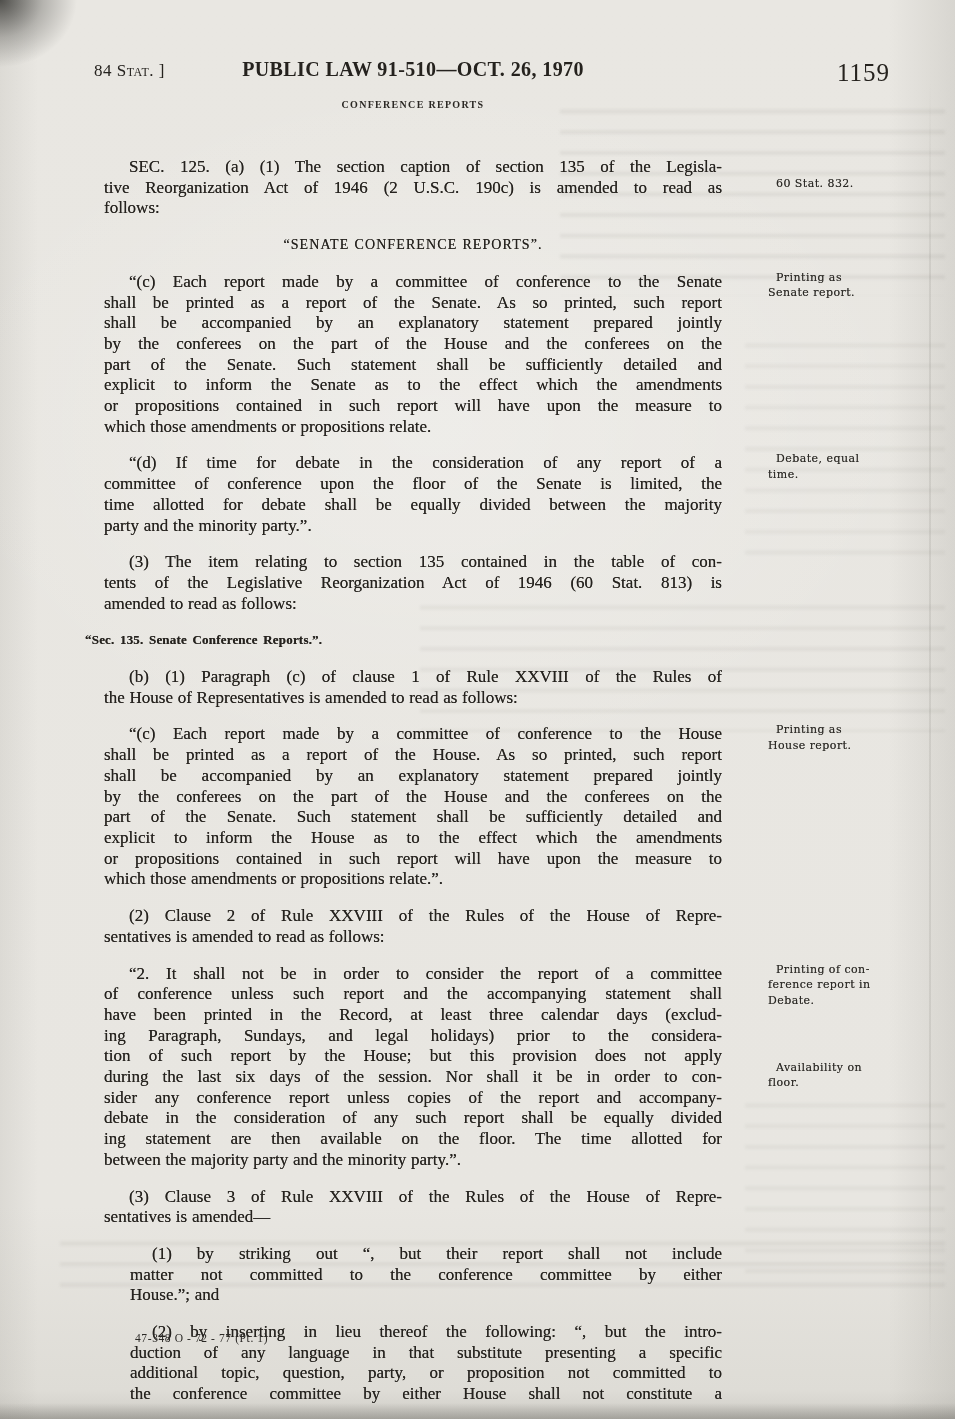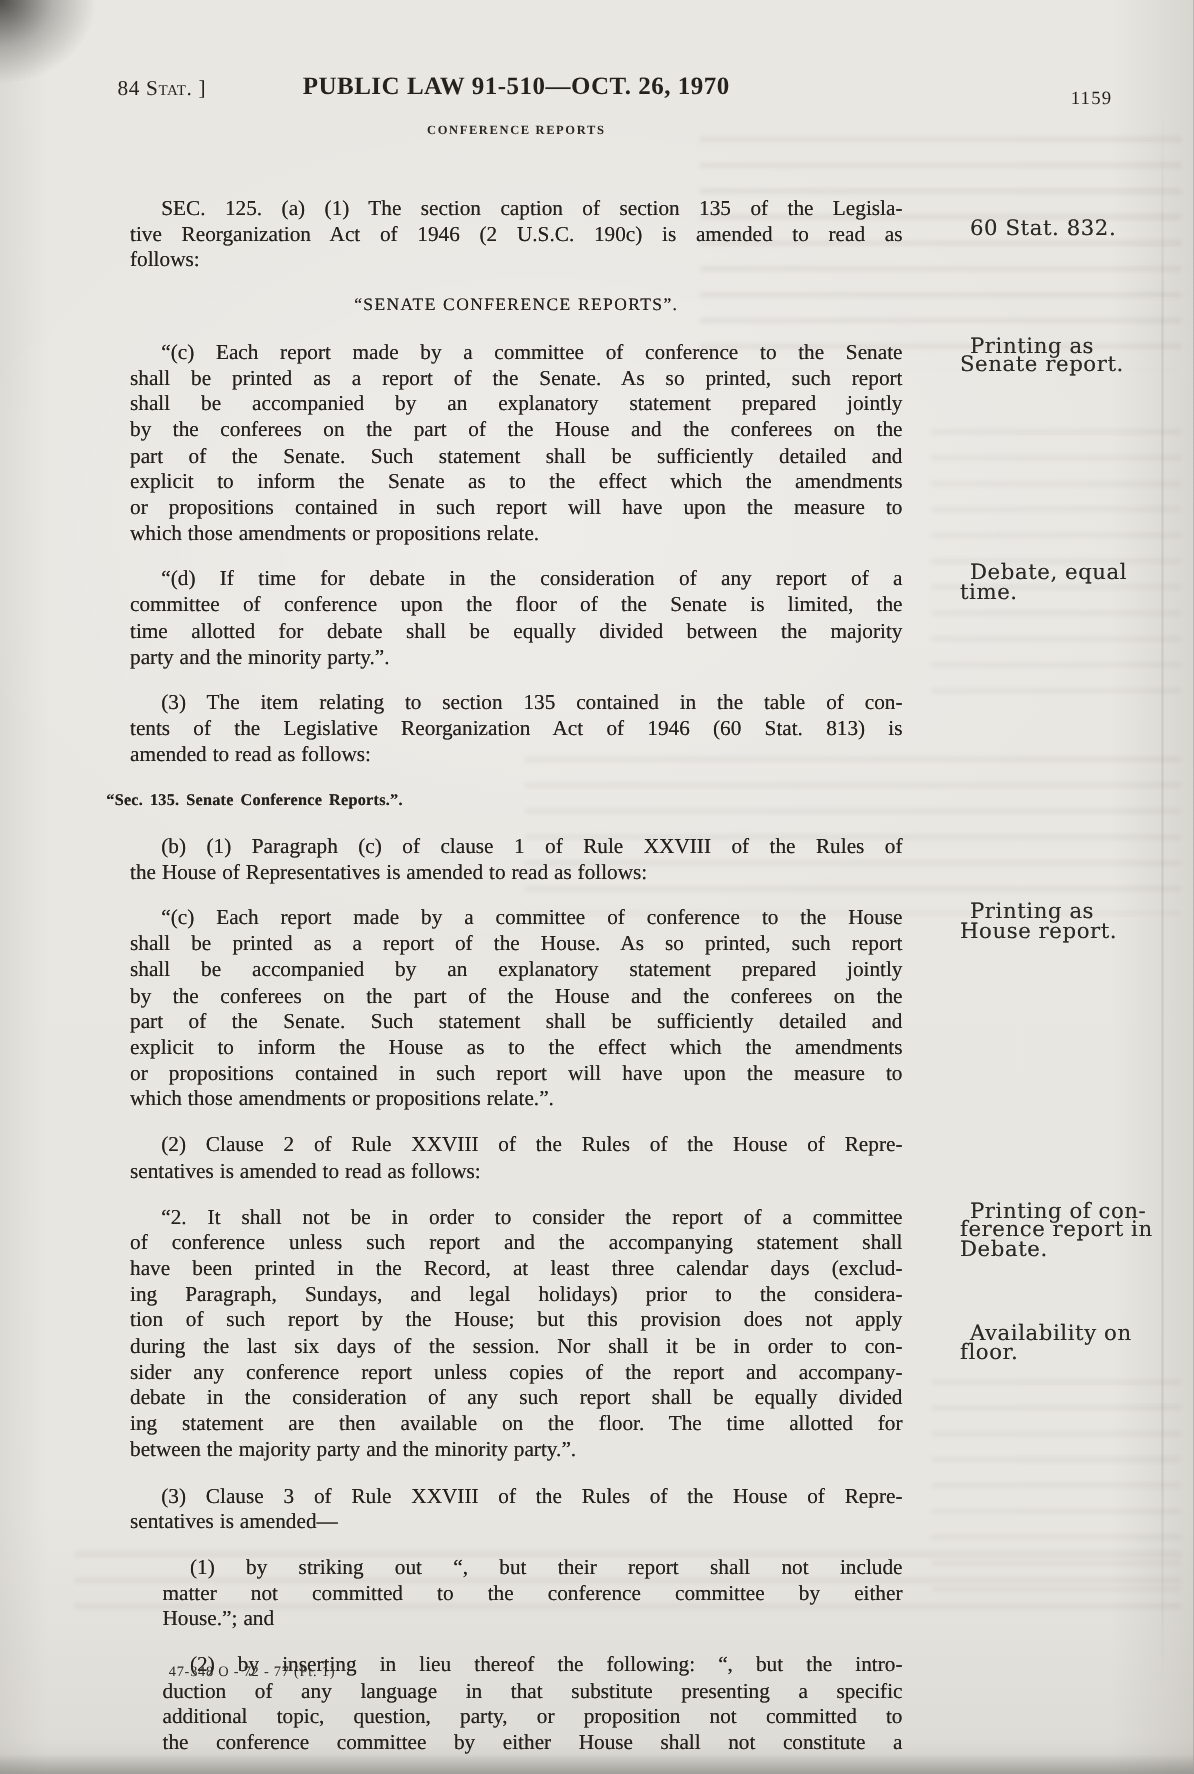--- a/index.html
+++ b/index.html
@@ -29,21 +29,21 @@
   .bleed.b2{left:745px;top:330px;width:200px;height:240px;opacity:.4;}
   .bleed.b3{left:420px;top:592px;width:525px;height:140px;opacity:.45;}
   .bleed.b4{left:745px;top:1090px;width:200px;height:190px;opacity:.4;}
   .bleed.b5{left:60px;top:1228px;width:885px;height:70px;opacity:.5;}
 
   
   .header{position:absolute;left:88px;top:58px;width:802px;height:26px;}
   .stat{position:absolute;left:6px;top:3px;font-size:17px;font-variant:small-caps;letter-spacing:.5px;}
   .law-title{position:absolute;left:0;top:0;width:650px;text-align:center;
     font-weight:bold;font-size:20px;letter-spacing:.4px;}
-  .pagenum{position:absolute;right:0;top:1px;font-size:15px;letter-spacing:1px;margin-top:12px;}
+  .pagenum{position:absolute;right:0;top:1px;font-size:25px;letter-spacing:1px;}
 
   .conf-heading{position:absolute;left:88px;top:99px;width:650px;text-align:center;
     font-size:10px;font-weight:bold;letter-spacing:1.3px;color:#2b2824;}
 
   
   .text-column{position:absolute;left:88px;top:141px;width:650px;
     font-size:17px;line-height:20.7px;
     text-shadow:0 0 .45px rgba(35,32,28,.75);}
   .block{position:relative;margin:16px;}
   .line{text-align:justify;text-align-last:justify;word-spacing:.5px;white-space:normal;}
@@ -51,21 +51,21 @@
   .line.last{text-align-last:left;}
   .block.center{margin:4px 0 12px;}
   .block.center .line{text-align:center;text-align-last:center;font-size:14px;letter-spacing:1.1px;}
   .block.toc{margin:8px 0 8px -3px;}
   .block.toc .line{text-align:left;text-align-last:left;font-size:13px;font-weight:bold;letter-spacing:.2px;word-spacing:2px;}
   .block.item{margin-left:42px;}
   .block.item .line.first{text-indent:22px;}
 
   
   .margin-note{position:absolute;left:664px;width:172px;
-    font-family:"DejaVu Serif",serif;font-size:17px;line-height:15.5px;
+    font-family:"DejaVu Serif",serif;font-size:11px;line-height:15.5px;
     letter-spacing:.45px;color:#2c2a26;text-shadow:0 0 .4px rgba(44,42,38,.6);}
   .note-line{text-align:left;}
   .note-line.first{text-indent:8px;}
 
   .footer{position:absolute;left:135px;top:1332px;font-size:11.5px;letter-spacing:.6px;color:#2b2926;}
 </style>
 </head>
 <body>
 
 <div class="page">

